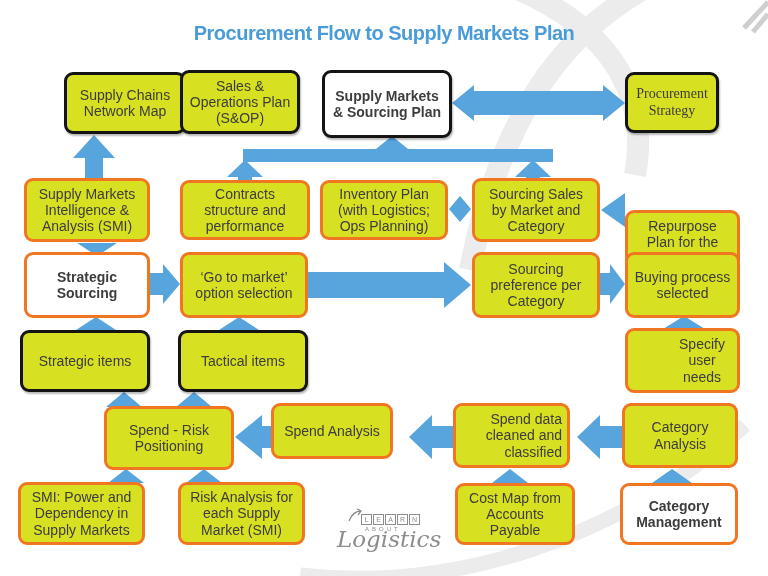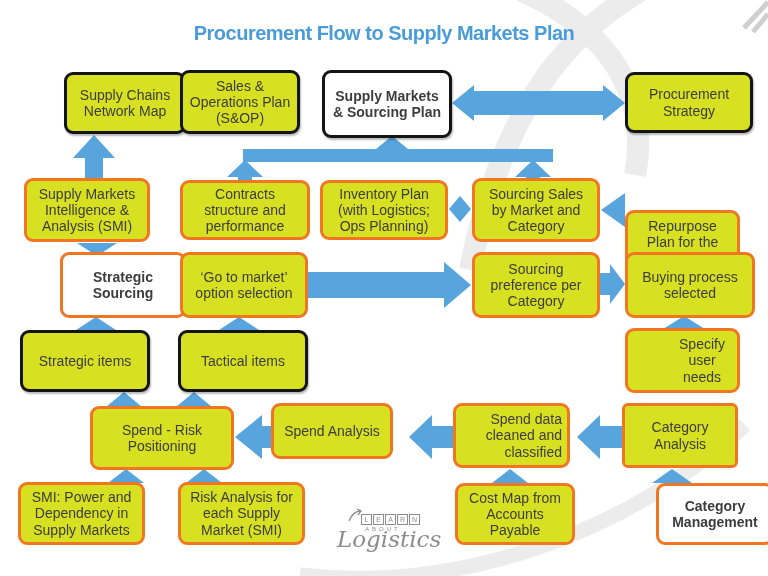--- a/index.html
+++ b/index.html
@@ -14,21 +14,21 @@
   #watermark,#arrow-svg{position:absolute;left:0;top:0;}
   #arrow-svg polygon,#arrow-svg rect{fill:var(--blue);}
   #watermark path{fill:none;stroke:var(--wm);}
   #nodes .node{
     position:absolute;display:flex;align-items:center;justify-content:center;
     text-align:center;box-sizing:border-box;border-radius:9px;
     font-size:14px;line-height:1.16;color:var(--ink);padding:2px 5px;
   }
   .yb{background:var(--yellow);border:3px solid var(--black);box-shadow:1px 2px 2px rgba(0,0,0,.28);}
   .yo{background:var(--yellow);border:3px solid var(--orange);}
-  .wo{background:#fff;border:3px solid var(--orange);color:var(--red);font-weight:bold;margin-left:36px;}
+  .wo{background:#fff;border:3px solid var(--orange);color:var(--red);font-weight:bold;}
   .wb{background:#fff;border:3px solid var(--black);color:var(--red);font-weight:bold;box-shadow:1px 2px 2px rgba(0,0,0,.28);}
   .logo{position:absolute;left:333px;top:508px;width:120px;height:60px;color:var(--logo);}
   .logo .learn-row{position:absolute;left:28px;top:6px;display:flex;gap:1px;}
   .logo .lbox{
     display:inline-block;width:9px;height:9px;border:1px solid var(--logo);
     font-size:7px;line-height:9px;text-align:center;color:var(--logo);
   }
   .logo .about{position:absolute;left:32px;top:18px;font-size:6px;letter-spacing:3px;}
   .logo .script{
     position:absolute;left:4px;top:18px;font-family:"DejaVu Serif",serif;
@@ -75,37 +75,37 @@
       <polygon points="492,483 510,469 528,483"></polygon>
       <polygon points="652,483 672,469 692,483"></polygon>
       <polygon points="601,210 625,193 625,227"></polygon>
       <polygon points="460,196 471,209 460,222 449,209"></polygon>
     </svg>
 
   <div id="nodes">
       <div class="node yb" style="left: 30px; top: 72px; width: 122px; height: 62px; margin-left: 34px;">Supply Chains Network Map</div>
       <div class="node yb" style="left: 180px; top: 70px; width: 120px; height: 64px;">Sales &amp; Operations Plan (S&amp;OP)</div>
       <div class="node wb" style="left: 322px; top: 70px; width: 130px; height: 68px;">Supply Markets &amp; Sourcing Plan</div>
-      <div class="node yb" style="left: 625px; top: 72px; width: 128px; height: 61px;">Procurement Strategy</div>
+      <div class="node yb" style="left: 625px; top: 72px; width: 94px; height: 61px; font-family: Liberation Serif, serif;">Procurement Strategy</div>
       <div class="node yo" style="left: 24px; top: 178px; width: 126px; height: 64px;">Supply Markets Intelligence &amp; Analysis (SMI)</div>
       <div class="node yo" style="left: 180px; top: 180px; width: 130px; height: 60px;">Contracts structure and performance</div>
       <div class="node yo" style="left: 320px; top: 180px; width: 128px; height: 60px;">Inventory Plan (with Logistics; Ops Planning)</div>
       <div class="node yo" style="left: 472px; top: 178px; width: 128px; height: 64px;">Sourcing Sales by Market and Category</div>
       <div class="node yo" style="left: 625px; top: 178px; width: 115px; height: 64px; margin-top: 32px;">Repurpose Plan for the Category</div>
       <div class="node wo" style="left: 24px; top: 252px; width: 126px; height: 66px;">Strategic Sourcing</div>
       <div class="node yo" style="left: 180px; top: 252px; width: 128px; height: 66px;">‘Go to market’ option selection</div>
       <div class="node yo" style="left: 472px; top: 252px; width: 128px; height: 66px;">Sourcing preference per Category</div>
-      <div class="node yo" style="left: 625px; top: 252px; width: 130px; height: 66px;">Buying process selected</div>
+      <div class="node yo" style="left: 625px; top: 252px; width: 115px; height: 66px;">Buying process selected</div>
       <div class="node yb" style="left: 20px; top: 330px; width: 130px; height: 62px;">Strategic items</div>
       <div class="node yb" style="left: 178px; top: 330px; width: 130px; height: 62px;">Tactical items</div>
       <div class="node yo" style="left: 625px; top: 328px; width: 115px; height: 65px; padding-left: 44px;">Specify user needs</div>
-      <div class="node yo" style="left: 90px; top: 406px; width: 144px; height: 64px;">Spend - Risk Positioning</div>
+      <div class="node yo" style="left: 104px; top: 406px; width: 130px; height: 64px;">Spend - Risk Positioning</div>
       <div class="node yo" style="left: 271px; top: 403px; width: 122px; height: 56px; text-align: right;">Spend Analysis</div>
       <div class="node yo" style="left: 453px; top: 403px; width: 117px; height: 65px; text-align: right;">Spend data cleaned and classified</div>
-      <div class="node yo" style="left: 622px; top: 403px; width: 116px; height: 65px; border-radius: 6px;">Category Analysis</div>
+      <div class="node yo" style="left: 622px; top: 403px; width: 116px; height: 65px;">Category Analysis</div>
       <div class="node yo" style="left: 18px; top: 482px; width: 127px; height: 63px;">SMI: Power and Dependency in Supply Markets</div>
       <div class="node yo" style="left: 178px; top: 482px; width: 127px; height: 63px;">Risk Analysis for each Supply Market (SMI)</div>
       <div class="node yo" style="left: 455px; top: 483px; width: 120px; height: 62px;">Cost Map from Accounts Payable</div>
       <div class="node wo" style="left: 620px; top: 483px; width: 118px; height: 62px;">Category Management</div>
     </div>
 
   <div class="title">Procurement Flow to Supply Markets Plan</div>
 
   <div class="logo">
     <svg width="16" height="14" aria-hidden="true">

